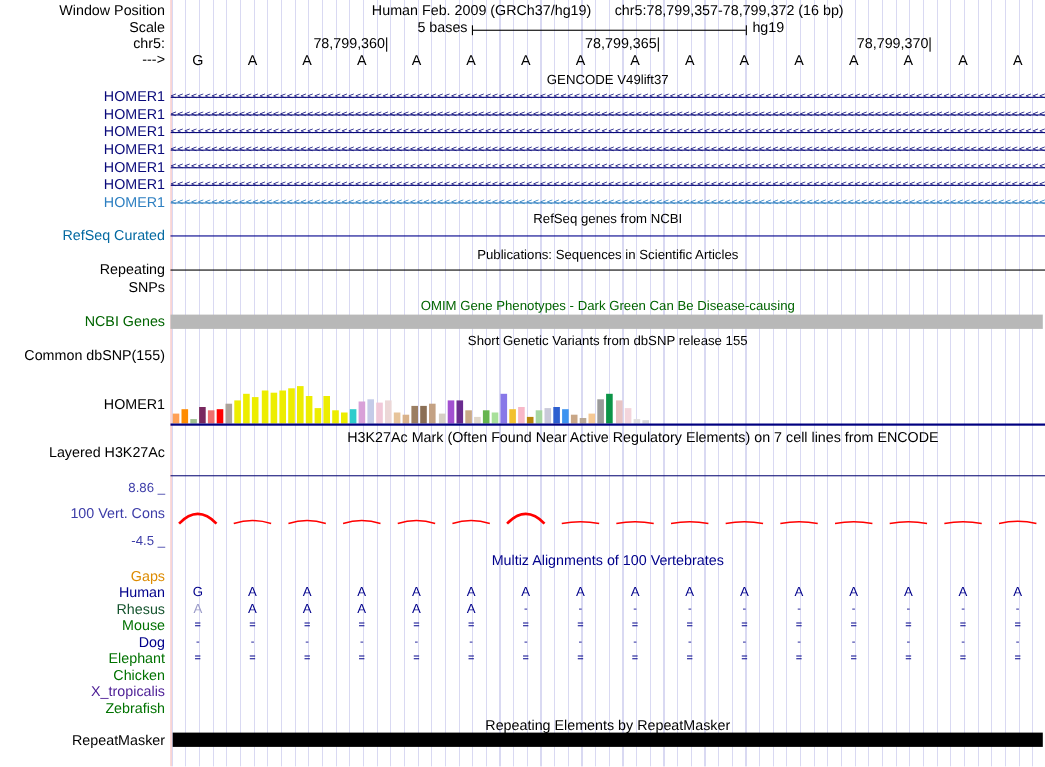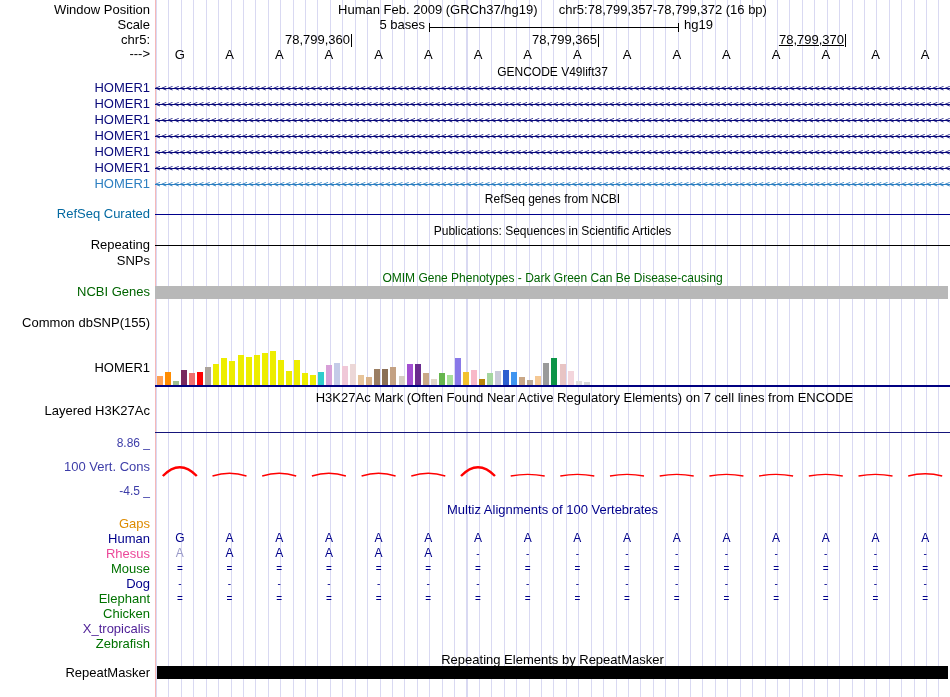--- a/index.html
+++ b/index.html
@@ -42,21 +42,21 @@
   <div class="ruler" style="left:429px;top:23px;width:248px;">
       <div class="rline"></div>
     </div>
   <div class="coord" style="top:18px;left:684px;">hg19</div>
 
   <div class="lbl" style="top:33px;">chr5:</div>
   <div class="coord" style="top:33px;right:600px;">78,799,360</div>
   <div class="tick" style="left:351px;top:34px;"></div>
   <div class="coord" style="top:33px;right:353px;">78,799,365</div>
   <div class="tick" style="left:598px;top:34px;"></div>
-  <div class="coord" style="top:33px;right:106px;text-decoration:underline;">78,799,370</div>
+  <div class="coord" style="top:33px;right:106px;">78,799,370</div>
   <div class="tick" style="left:845px;top:34px;"></div>
 
   <div class="lbl" style="top:47px;">---&gt;</div>
   <div id="seq-row" style="position:absolute;left:155px;top:47px;width:795px;height:15px;">
       <div class="seqcell" style="left:0.00px;width:49.69px;">G</div>
       <div class="seqcell" style="left:49.69px;width:49.69px;">A</div>
       <div class="seqcell" style="left:99.38px;width:49.69px;">A</div>
       <div class="seqcell" style="left:149.06px;width:49.69px;">A</div>
       <div class="seqcell" style="left:198.75px;width:49.69px;">A</div>
       <div class="seqcell" style="left:248.44px;width:49.69px;">A</div>
@@ -117,20 +117,21 @@
 
   <div class="title" style="top:225px;">Publications: Sequences in Scientific Articles</div>
   <div class="lbl" style="top:238px;">Repeating</div>
   <div class="hline" style="top:245px;height:1px;background:#000;"></div>
   <div class="lbl" style="top:254px;">SNPs</div>
 
   <div class="title" style="top:272px;color:#006400;">OMIM Gene Phenotypes - Dark Green Can Be Disease-causing</div>
   <div class="lbl" style="top:285px;color:#006400;">NCBI Genes</div>
   <div class="hline" style="top:286px;height:13px;background:#b8b8b8;width:793px;"></div>
 
+  <div class="title" style="top:304px;">Short Genetic Variants from dbSNP release 155</div>
   <div class="lbl" style="top:316px;">Common dbSNP(155)</div>
 
   <div class="lbl" style="top:361px;">HOMER1</div>
   <div id="gtex-chart" style="position:absolute;left:155px;top:348px;width:795px;height:37px;">
       <div class="bar" style="left:2.00px;top:28px;width:6px;height:9px;background:#ffa054;"></div>
       <div class="bar" style="left:10.05px;top:24px;width:6px;height:13px;background:#ff8c00;"></div>
       <div class="bar" style="left:18.10px;top:33px;width:6px;height:4px;background:#9fbf8f;"></div>
       <div class="bar" style="left:26.15px;top:22px;width:6px;height:15px;background:#79285f;"></div>
       <div class="bar" style="left:34.20px;top:25px;width:6px;height:12px;background:#ee6e6e;"></div>
       <div class="bar" style="left:42.25px;top:24px;width:6px;height:13px;background:#ff0000;"></div>
@@ -224,21 +225,21 @@
       <div class="mzcell" style="left:453.13px;top:531px;width:49.69px;font-size:12px;color:#00008b;">A</div>
       <div class="mzcell" style="left:502.81px;top:531px;width:49.69px;font-size:12px;color:#00008b;">A</div>
       <div class="mzcell" style="left:552.50px;top:531px;width:49.69px;font-size:12px;color:#00008b;">A</div>
       <div class="mzcell" style="left:602.19px;top:531px;width:49.69px;font-size:12px;color:#00008b;">A</div>
       <div class="mzcell" style="left:651.88px;top:531px;width:49.69px;font-size:12px;color:#00008b;">A</div>
       <div class="mzcell" style="left:701.56px;top:531px;width:49.69px;font-size:12px;color:#00008b;">A</div>
       <div class="mzcell" style="left:751.25px;top:531px;width:49.69px;font-size:12px;color:#00008b;">A</div>
       <div class="mzcell" style="left:800.94px;top:531px;width:49.69px;font-size:12px;color:#00008b;">A</div>
       <div class="mzcell" style="left:850.63px;top:531px;width:49.69px;font-size:12px;color:#00008b;">A</div>
       <div class="mzcell" style="left:900.31px;top:531px;width:49.69px;font-size:12px;color:#00008b;">A</div>
-      <div class="lbl" style="top:547px;color:#ec4899;">Rhesus</div>
+      <div class="lbl" style="top:547px;color:#14532d;">Rhesus</div>
       <div class="mzcell" style="left:155.00px;top:546px;width:49.69px;font-size:12px;color:#9a9ac8;">A</div>
       <div class="mzcell" style="left:204.69px;top:546px;width:49.69px;font-size:12px;color:#00008b;">A</div>
       <div class="mzcell" style="left:254.38px;top:546px;width:49.69px;font-size:12px;color:#00008b;">A</div>
       <div class="mzcell" style="left:304.06px;top:546px;width:49.69px;font-size:12px;color:#00008b;">A</div>
       <div class="mzcell" style="left:353.75px;top:546px;width:49.69px;font-size:12px;color:#00008b;">A</div>
       <div class="mzcell" style="left:403.44px;top:546px;width:49.69px;font-size:12px;color:#00008b;">A</div>
       <div class="mzcell" style="left:453.13px;top:546px;width:49.69px;font-size:10px;color:#00008b;">-</div>
       <div class="mzcell" style="left:502.81px;top:546px;width:49.69px;font-size:10px;color:#00008b;">-</div>
       <div class="mzcell" style="left:552.50px;top:546px;width:49.69px;font-size:10px;color:#00008b;">-</div>
       <div class="mzcell" style="left:602.19px;top:546px;width:49.69px;font-size:10px;color:#00008b;">-</div>

